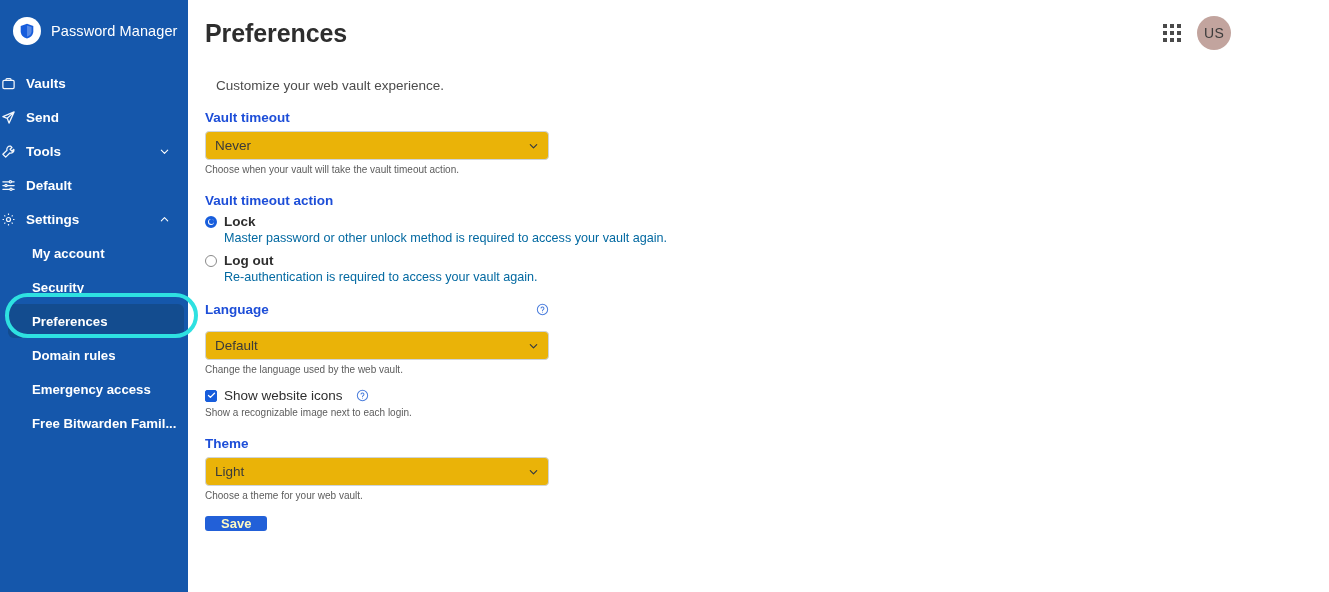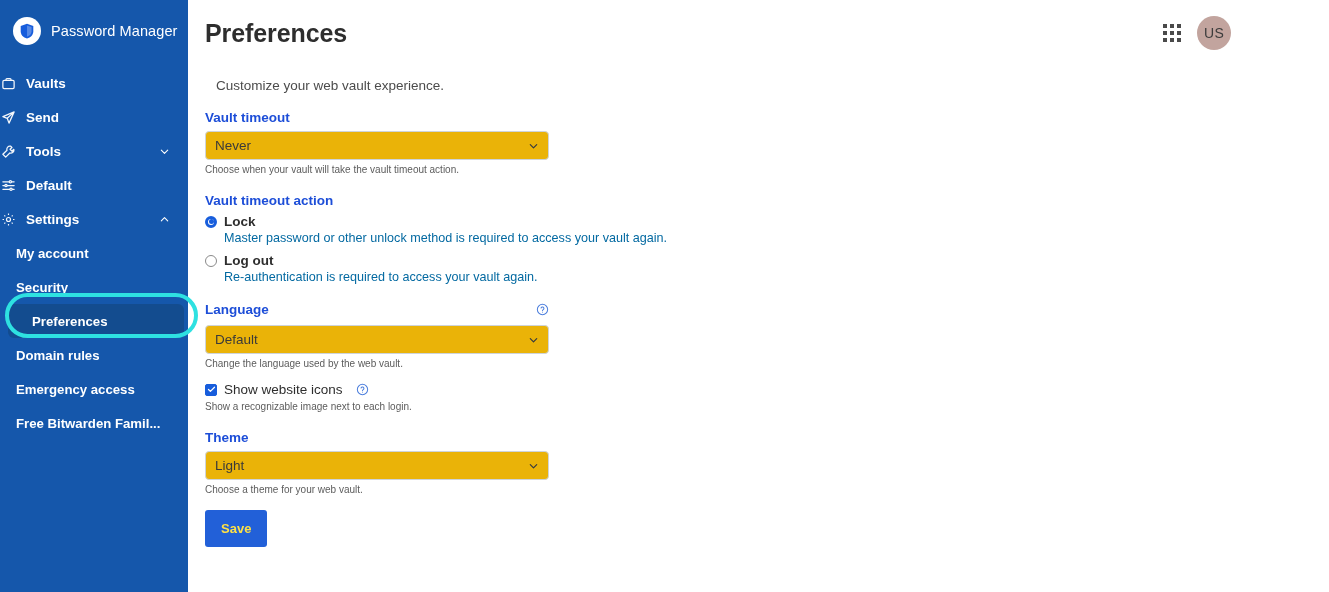--- a/index.html
+++ b/index.html
@@ -73,21 +73,21 @@
     position: absolute;
     right: 18px;
     width: 12px; height: 12px;
     display: flex; align-items: center; justify-content: center;
   }
 
   .nav-sub {
     display: flex;
     align-items: center;
     height: 34px;
-    padding-left: 16px;
+    padding-left: 32px;
     color: #ffffff;
     font-size: 13.2px;
     font-weight: bold;
     cursor: pointer;
     white-space: nowrap;
   }
   .nav-sub.active {
     background: #134c8f;
     border-radius: 6px;
     margin-left: 8px;
@@ -176,21 +176,21 @@
     font-size: 13.5px;
     font-weight: bold;
     color: #1d4ed8;
     margin-bottom: 6px;
     display: block;
   }
   .label-row {
     display: flex;
     align-items: center;
     width: 344px;
-    margin-bottom: 8px;
+    margin-bottom: 14px;
   }
   .label-row .field-label { margin-bottom: 0; flex: 1 1 auto; }
 
   .select-box {
     position: relative;
     width: 344px;
     height: 29px;
     border: 1px solid #ced4da;
     border-radius: 4px;
     background: #eab308;
@@ -292,26 +292,26 @@
     display: inline-flex;
     align-items: center; justify-content: center;
     cursor: pointer;
     flex: 0 0 13px;
   }
 
   .save-btn {
     margin-top: 15px;
     background: #1f5fd6;
     background: #2260d8;
-    color: #fde047;
+    color: #fef9c3;
     font-size: 13px;
     font-weight: bold;
     border: none;
     border-radius: 3px;
-    padding: 12px 16px;
+    padding: 1px 16px;
     cursor: pointer;
     font-family: "Liberation Sans", sans-serif;
     line-height: 1;
   }
 </style>
 </head>
 <body>
 
 <div id="app">
 

